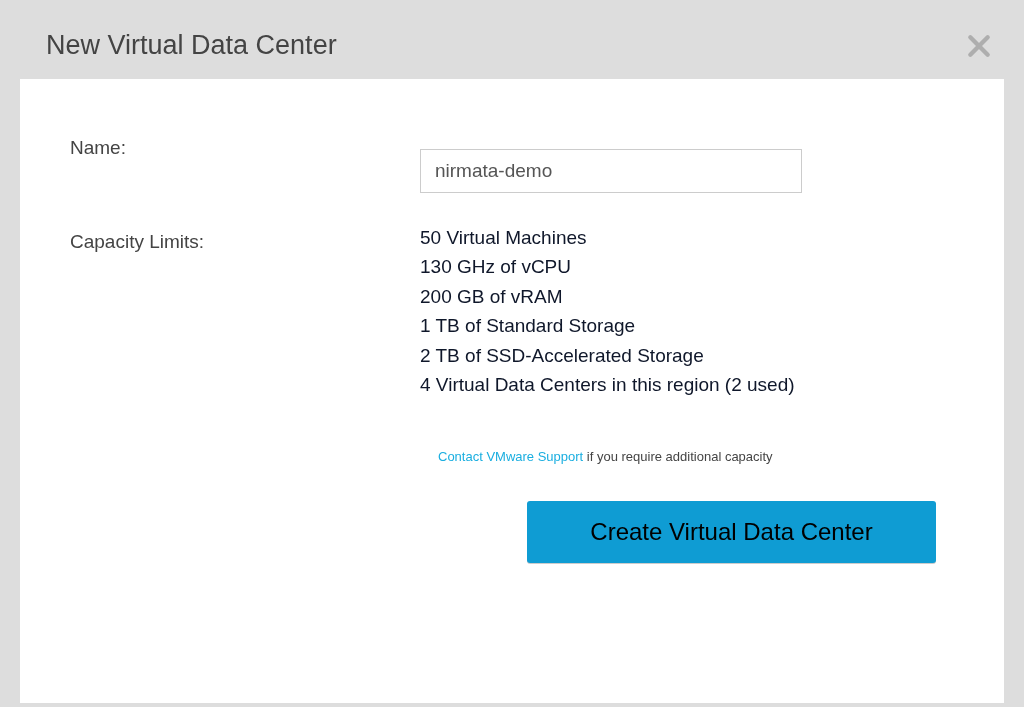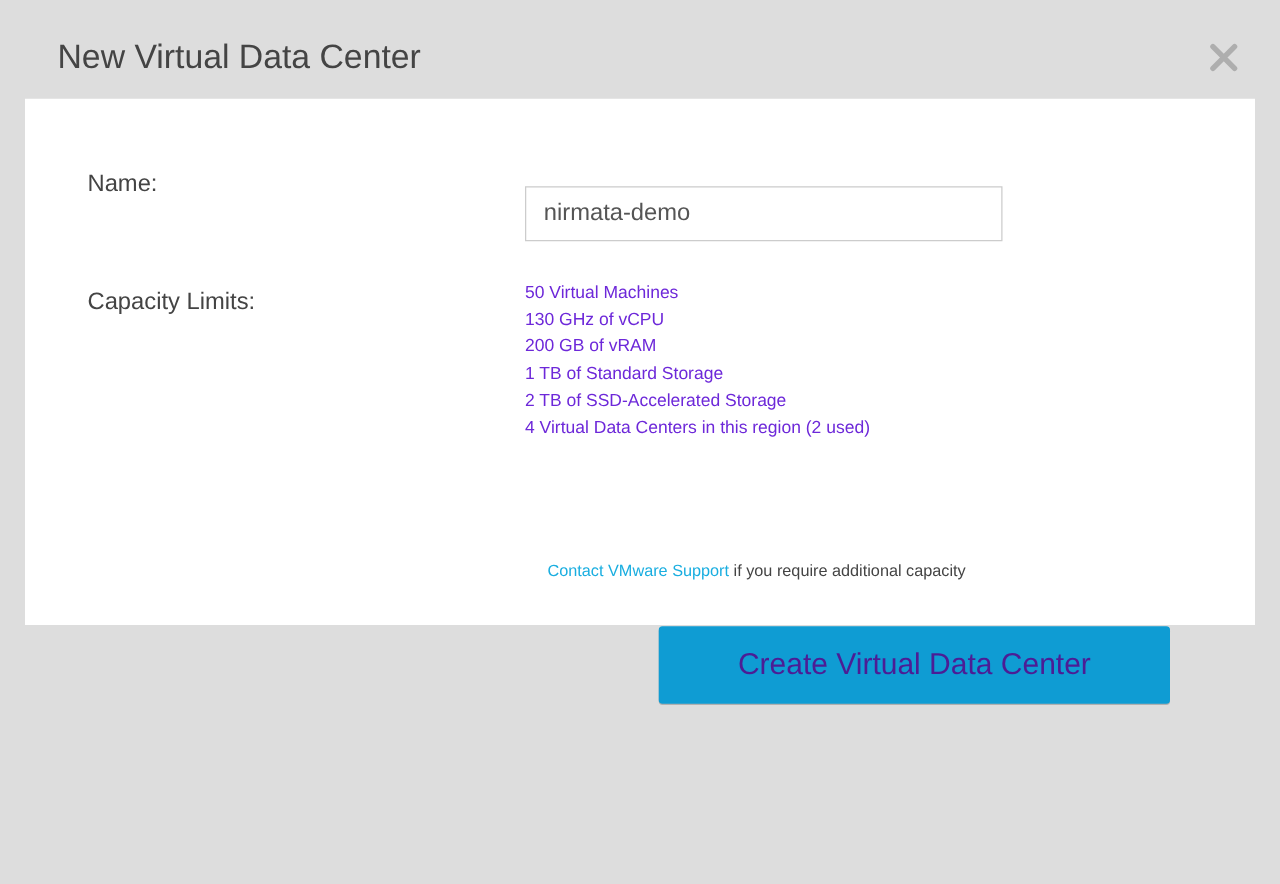--- a/index.html
+++ b/index.html
@@ -27,21 +27,21 @@
     .close-icon {
       color: #aeaeae;
       cursor: pointer;
       padding-right: 8px;
     }
     .close-icon svg { display: block; }
     .content-card {
       background: #ffffff;
       margin: 0 20px 20px 20px;
       padding: 50px 22px 80px 50px;
-      height: 421px;
+      height: 624px;
       position: relative;
     }
     .form-row {
       display: flex;
       margin-bottom: 30px;
     }
     .label-col {
       width: 350px;
       font-size: 19px;
       color: #444444;
@@ -54,22 +54,22 @@
       width: 382px;
       height: 44px;
       border: 1px solid #cccccc;
       font-size: 19px;
       color: #555555;
       padding: 0 14px;
       outline: none;
       margin-top: 20px;
     }
     .limits-list {
-      font-size: 14px;
-      color: #6d28d9;
+      font-size: 19px;
+      color: #0f172a;
       line-height: 1.55;
     }
     .support-row {
       position: absolute;
       left: 418px;
       top: 370px;
       font-size: 13px;
       color: #444444;
     }
     .support-link {
@@ -77,21 +77,21 @@
       text-decoration: none;
       cursor: pointer;
     }
     .create-button {
       position: absolute;
       left: 507px;
       top: 422px;
       width: 409px;
       height: 62px;
       background: #0f9cd3;
-      color: #4c1d95;
+      color: #000000;
       border: none;
       border-radius: 3px;
       font-size: 24px;
       font-weight: 500;
       cursor: pointer;
       box-shadow: 0 1px 0 rgba(0,0,0,.2);
     }
   </style>
 </head>
 <body>

